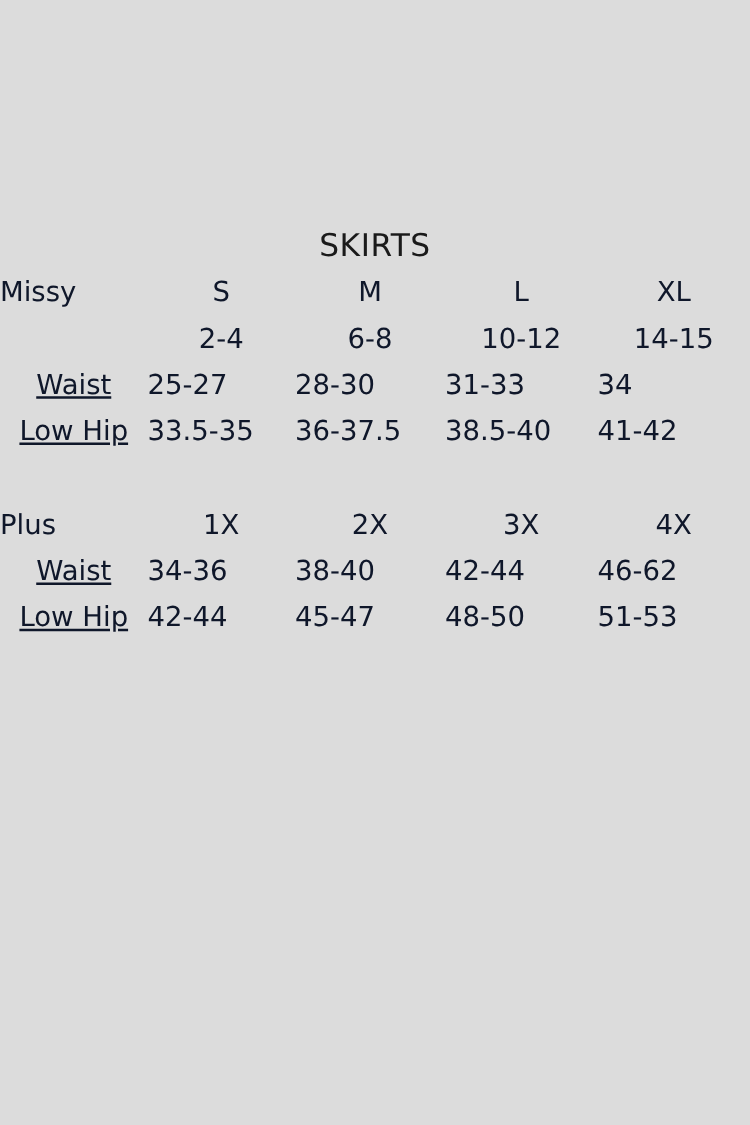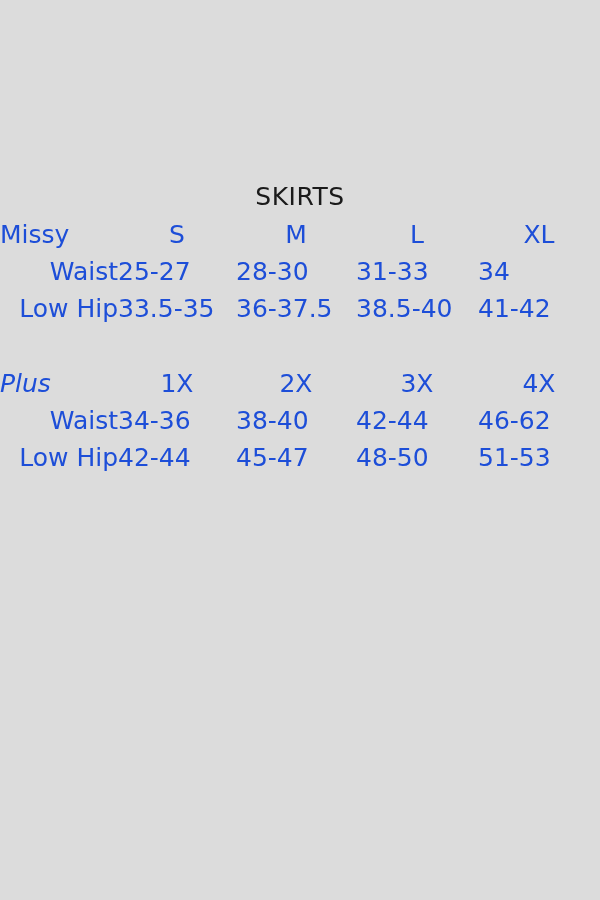--- a/index.html
+++ b/index.html
@@ -32,36 +32,36 @@
     line-height: 38px;
     letter-spacing: 0.5px;
     color: #1a1a1a;
   }
   table.grid {
     border-collapse: collapse;
     width: 600px;
     table-layout: fixed;
   }
   table.grid td {
-    font-size: 25px;
+    font-size: 22px;
     line-height: 37px;
     padding: 0;
-    color: #1d4ed8;
+    color: #0f172a;
     white-space: nowrap;
   }
   
   .c0 { width: 118px; }
   .c1 { width: 118px; }
   .c2 { width: 120px; }
   .c3 { width: 122px; }
   .c4 { width: 122px; margin-left: 17px; }
 
-  .lbl { text-align: right; padding-left: 0px; }
+  .lbl { text-align: center; padding-left: 0px; text-decoration: underline; }
   .missy-lbl { text-align: left; padding-left: 58px; }
-  .plus-lbl { text-align: left; padding-left: 0px; font-style: italic; }
+  .plus-lbl { text-align: left; padding-left: 0px; }
 
   .hd { text-align: center; }
   .val { text-align: center; }
 
   .missy-row-sizes td.val { text-align: center; }
 
   .spacer-row td { height: 38px; }
 
   
   .missy .c0 { width: 118px; }
@@ -82,20 +82,27 @@
     <div class="chart-title">SKIRTS</div>
 
     <table class="grid missy">
       <tbody>
           <tr class="row-headers">
         <td class="c0 missy-lbl">Missy</td>
         <td class="c1 hd">S</td>
         <td class="c2 hd">M</td>
         <td class="c3 hd">L</td>
         <td class="c4 hd">XL</td>
+      </tr>
+      <tr class="missy-row-sizes">
+        <td class="c0"></td>
+        <td class="c1 val">2-4</td>
+        <td class="c2 val">6-8</td>
+        <td class="c3 val">10-12</td>
+        <td class="c4 val">14-15</td>
       </tr>
       <tr class="row-waist">
         <td class="c0 lbl">Waist</td>
         <td class="c1 val">25-27</td>
         <td class="c2 val">28-30</td>
         <td class="c3 val">31-33</td>
         <td class="c4 val">34</td>
       </tr>
       <tr class="row-hip">
         <td class="c0 lbl">Low Hip</td>

